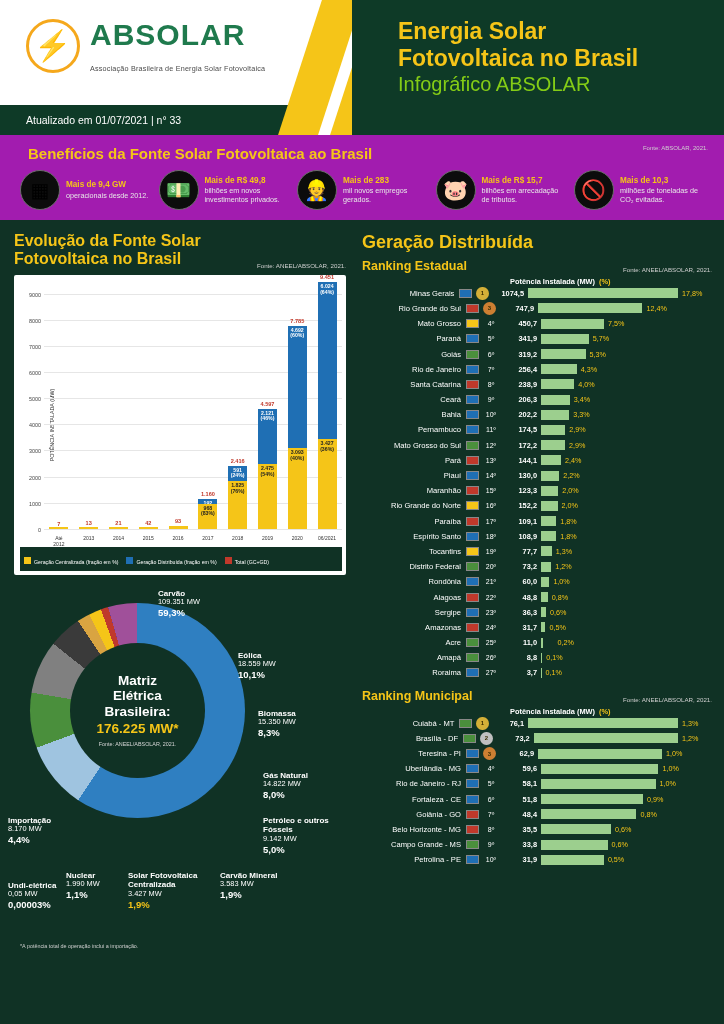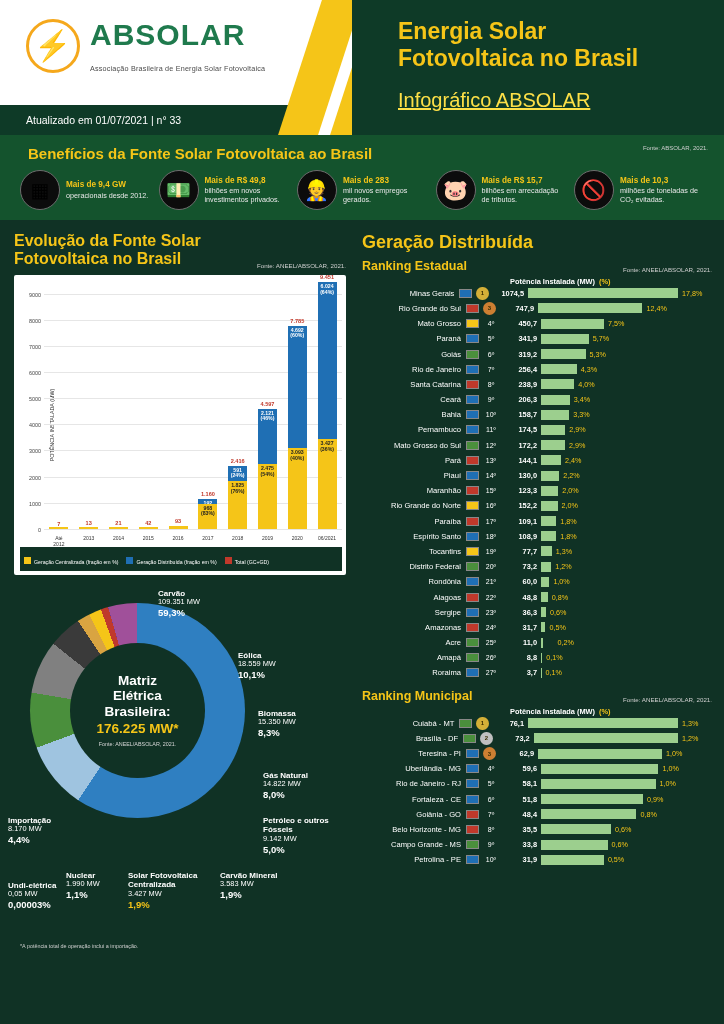--- a/index.html
+++ b/index.html
@@ -29,26 +29,26 @@
     position:absolute; left:0; bottom:0; width:400px; height:30px;
     background:#0e3a27; color:#fff; font-size:10.5px;
     display:flex; align-items:center; padding-left:26px;
   }
   .hdr-right {
     position:absolute; right:0; top:0; width:372px; height:135px;
     background:#0e3a27; color:#fff;
     padding:18px 18px 0 46px;
   }
   .hdr-yellow { color:#f5c518; font-size:23px; font-weight:bold; line-height:1.18; }
-  .hdr-white { color:#fde047; font-size:20px; line-height:1.2; margin-top:16px;text-decoration:underline; }
+  .hdr-white { color:#84cc16; font-size:20px; line-height:1.2; margin-top:0; }
   .chev { position:absolute; top:0; height:135px; width:60px; background:#f5c518; transform:skewX(-18deg); }
   .chev2 { position:absolute; top:0; height:135px; width:26px; background:#fff; transform:skewX(-18deg); }
 
   
-  .benefits { background:#14532d; padding:8px 14px 10px 14px; position:relative; }
+  .benefits { background:#a21caf; padding:8px 14px 10px 14px; position:relative; }
   .benefits-title { color:#f5c518; font-size:15px; font-weight:bold; padding:2px 0 4px 14px; }
   .benefits-src { position:absolute; right:16px; top:10px; color:#cfcfcf; font-size:6px; }
   .benefit-row { display:flex; justify-content:space-between; padding:4px 6px 0 6px; }
   .benefit { display:flex; align-items:center; width:19%; }
   .bicon {
     width:40px; height:40px; border-radius:50%; border:1px solid #6d6d6d;
     background:#0c0c0c; display:flex; align-items:center; justify-content:center;
     font-size:20px; flex:none;
   }
   .btxt { margin-left:6px; font-size:7.2px; line-height:1.25; }
@@ -417,21 +417,21 @@
               <div class="r-val">206,3</div>
               <div class="r-bar-cell">
                 <div class="r-bar" style="width:28.799441600744533px"></div>
                 <div class="r-pct" style="margin-left:4px">3,4%</div>
               </div>
             </div>
             <div class="row">
               <div class="r-name">Bahia</div>
               <div class="r-flag" style="background:#1f6fb4"></div>
               <div class="r-pos">10º</div>
-              <div class="r-val">158,7</div>
+              <div class="r-val">202,2</div>
               <div class="r-bar-cell">
                 <div class="r-bar" style="width:28.22708236389018px"></div>
                 <div class="r-pct" style="margin-left:4px">3,3%</div>
               </div>
             </div>
             <div class="row">
               <div class="r-name">Pernambuco</div>
               <div class="r-flag" style="background:#1f6fb4"></div>
               <div class="r-pos">11º</div>
               <div class="r-val">174,5</div>

